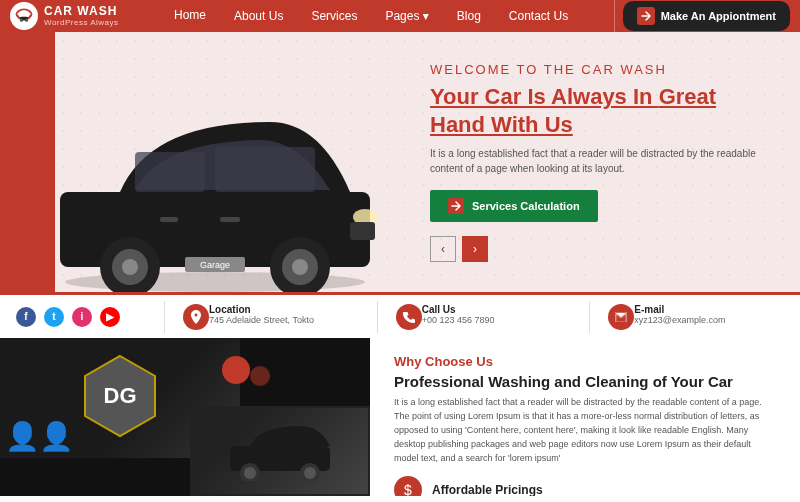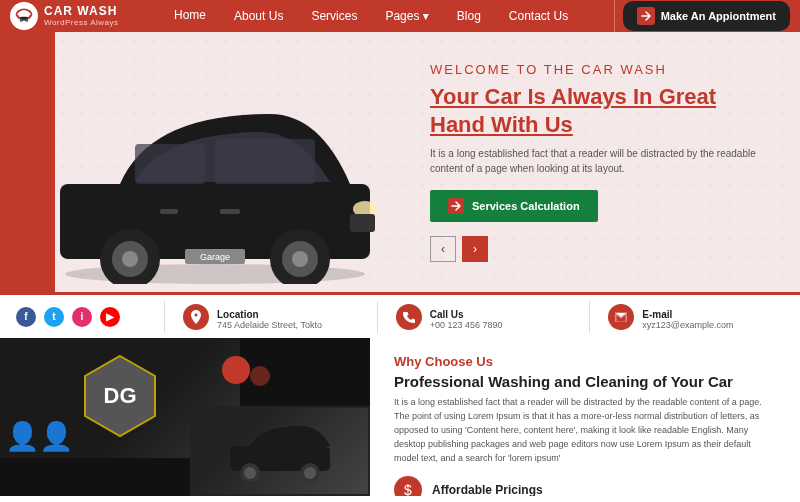--- a/index.html
+++ b/index.html
@@ -99,21 +99,21 @@
       position: absolute;
       left: 0;
       top: 0;
       width: 55px;
       height: 100%;
       background: #c0392b;
     }
     .hero-car-img {
       position: absolute;
       left: 30px;
-      bottom: 8px;
+      bottom: 0;
       width: 370px;
       height: 230px;
       text-decoration: underline;
     }
     
     .car-svg { width: 100%; height: 100%; }
     .hero-content {
       position: absolute;
       right: 30px;
       top: 50%;
@@ -212,22 +212,21 @@
       color: #fff;
       cursor: pointer;
     }
     .social-fb { background: #3b5998; }
     .social-tw { background: #1da1f2; }
     .social-ig { background: #e1306c; }
     .social-yt { background: #ff0000; }
     .info-divider { width: 1px; height: 32px; background: #ddd; margin: 0 18px; }
     .info-item {
       display: flex;
-      align-items: flex-end;
-      gap: 8px;
+      align-items: flex-start;
       flex: 1;
     }
     .info-icon-circle {
       width: 26px; height: 26px;
       border-radius: 50%;
       background: #c0392b;
       display: flex; align-items: center; justify-content: center;
       flex-shrink: 0;
     }
     .info-text-block { display: flex; flex-direction: column; }

